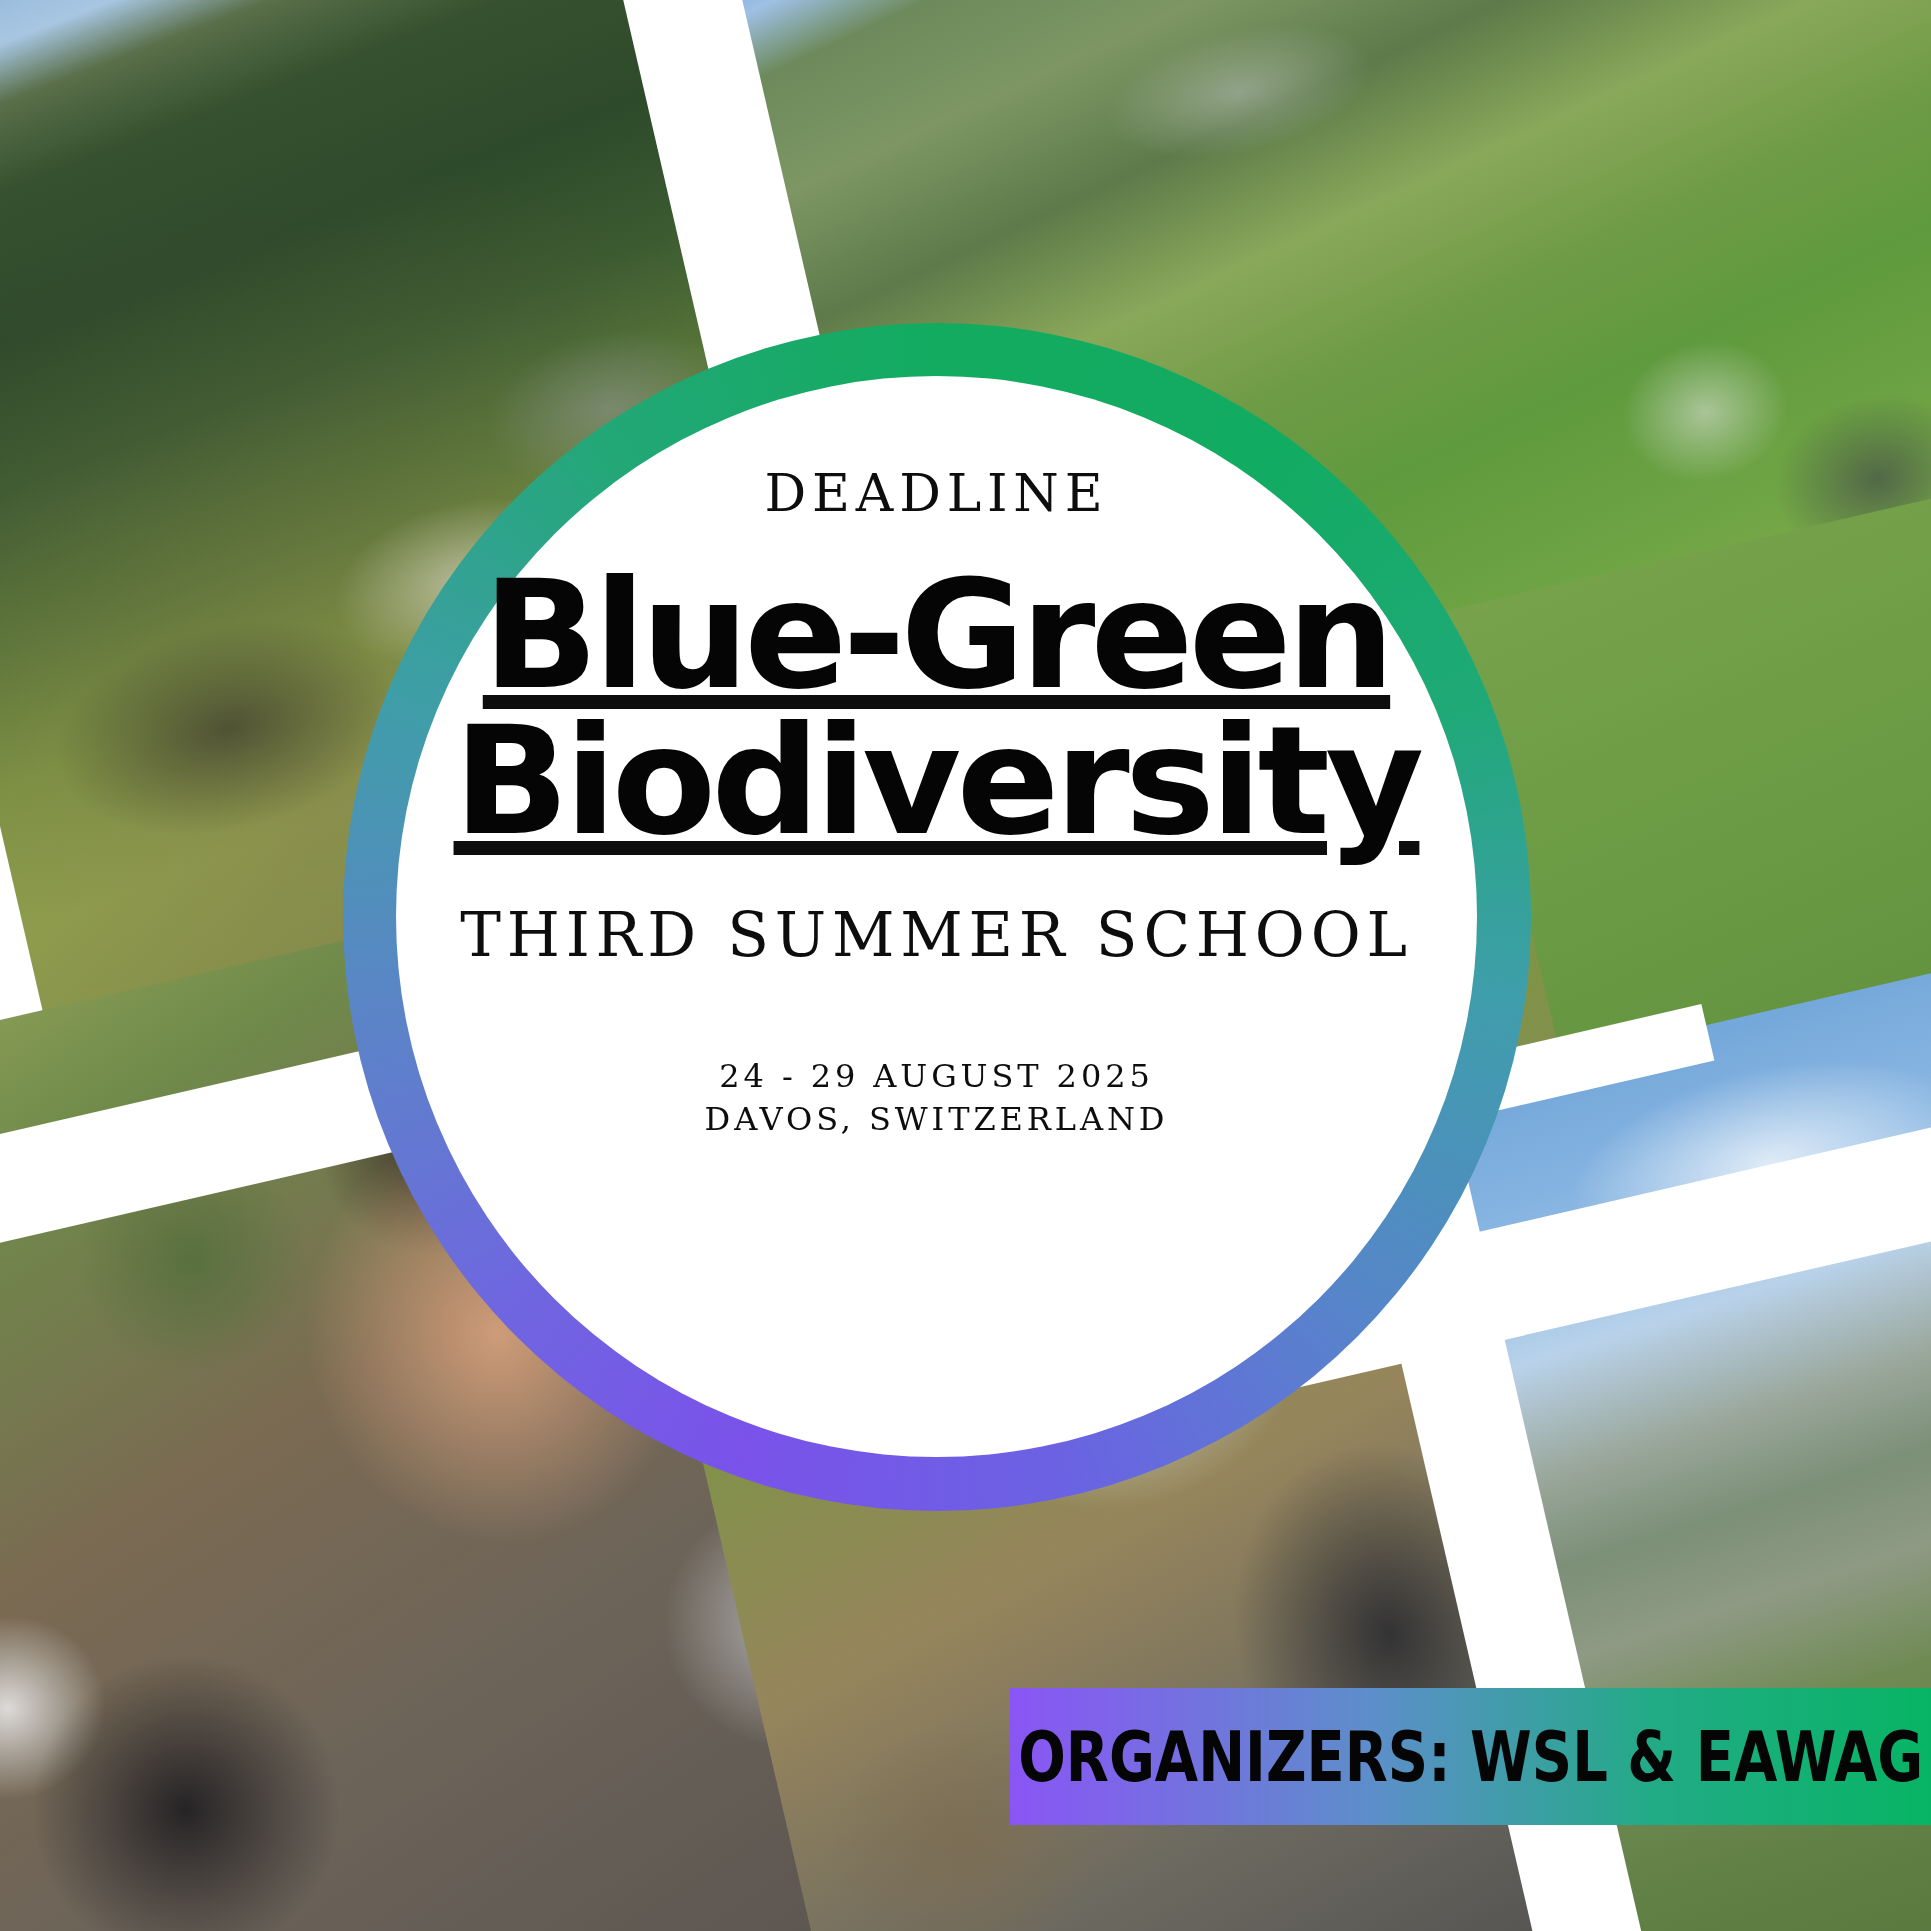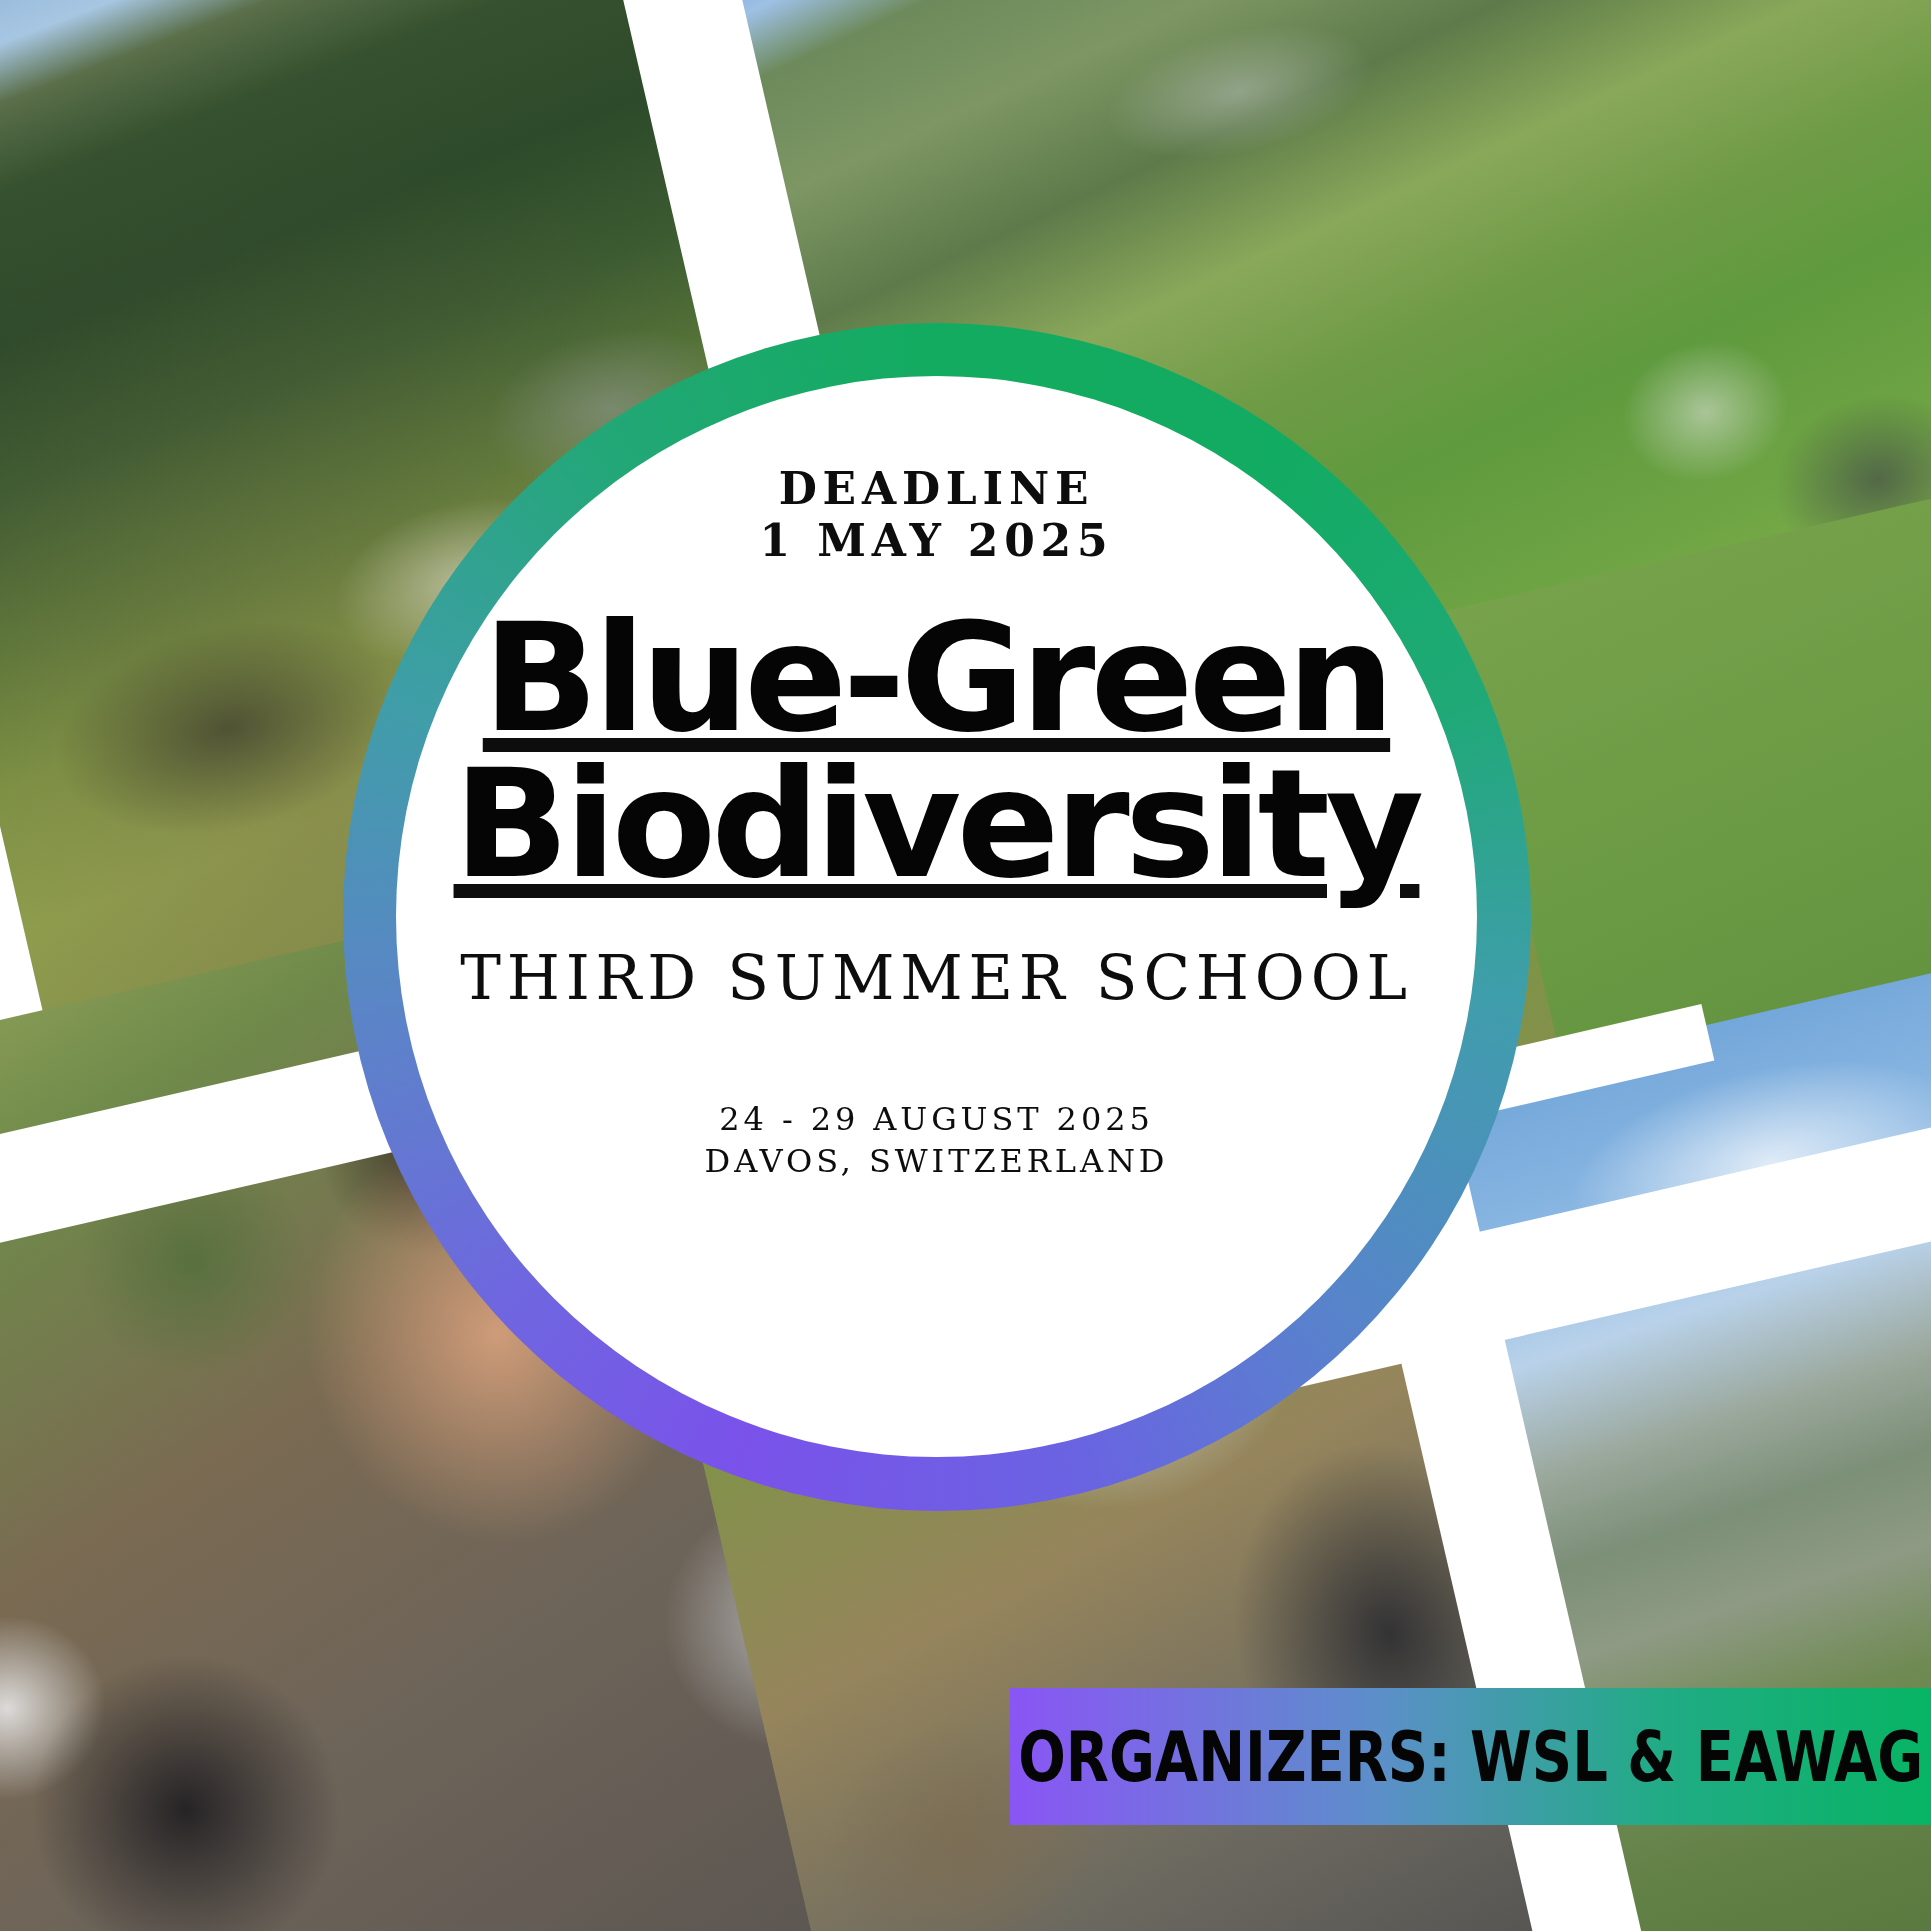--- a/index.html
+++ b/index.html
@@ -118,21 +118,21 @@
   }
 
   
   .disc-content{
     position:absolute;inset:0;display:flex;flex-direction:column;
     align-items:center;justify-content:flex-start;
     padding-top:87px;box-sizing:border-box;text-align:center;color:#0d0d0d;
   }
   .deadline-line{
     font-family:"DejaVu Serif",serif;
-    font-size:44px;line-height:1.18;letter-spacing:5.8px;font-weight:700;
+    font-size:52px;line-height:1.18;letter-spacing:5.8px;font-weight:400;
     white-space:nowrap;
   }
   .title-block{margin-top:39px;text-decoration:underline;}
   .title-line{
     font-family:"DejaVu Sans",sans-serif;
     font-weight:800;
     font-size:149px;line-height:0.98;letter-spacing:-4.8px;
     white-space:nowrap;color:#050505;
     transform:scaleX(1.02);
   }
@@ -178,21 +178,20 @@
     <div class="sep sep-h-right"></div>
     <div class="sep sep-v-right"></div>
   </div>
 
   <div class="ring">
     <div class="disc">
       <div class="disc-content">
 
         <div>
           <div class="deadline-line">DEADLINE</div>
-          <div class="deadline-line">1 MAY 2025</div>
         </div>
 
         <div class="title-block">
           <div class="title-line">Blue-Green</div>
           <div class="title-line">Biodiversity</div>
         </div>
 
         <div class="subtitle">THIRD SUMMER SCHOOL</div>
 
         <div class="meta-block">

